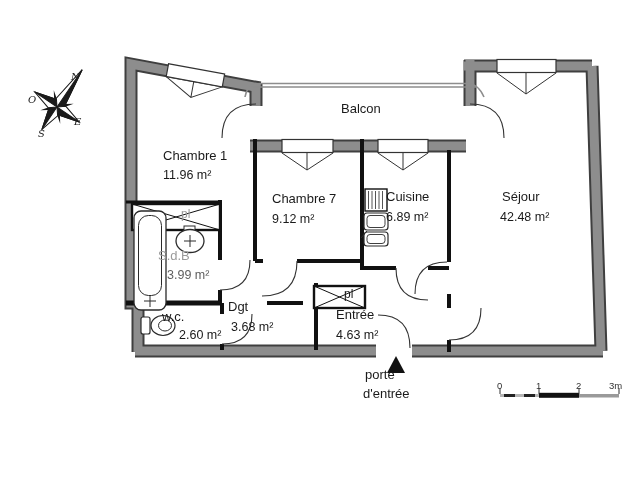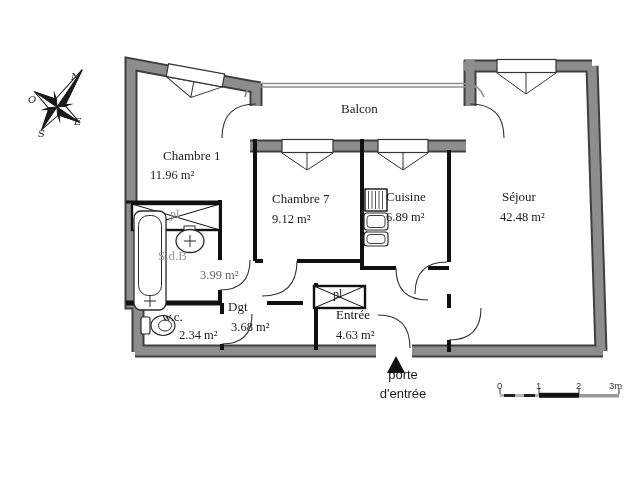--- a/index.html
+++ b/index.html
@@ -1,27 +1,27 @@
 <!DOCTYPE html>
 <html><head>
 <meta charset="utf-8">
 <style>
   html,body{margin:0;padding:0;background:#fff;}
   .canvas{position:relative;width:640px;height:480px;background:#ffffff;overflow:hidden;
           font-family:"Liberation Sans",sans-serif;color:#1a1a1a;}
   .canvas svg{position:absolute;left:0;top:0;}
-  .lbl{position:absolute;white-space:nowrap;font-size:13px;line-height:14px;font-family:Liberation Serif, serif;}
+  .lbl{position:absolute;white-space:nowrap;font-size:13px;line-height:14px;}
   .area{font-size:12.5px;}
   .muted{color:#9a9a9a;}
-  .semi{color:#5f5f5f;margin-left:33px;}
-  .pl{font-size:12px;}
+  .semi{color:#5f5f5f;}
+  .pl{font-size:12px;margin-left:11px;}
   .compass-letter{position:absolute;font-family:"DejaVu Serif",serif;font-style:italic;
                   font-size:10px;line-height:10px;color:#222;}
   .scale-tick{position:absolute;font-size:9.5px;line-height:10px;color:#333;}
-  .door-caption{position:absolute;text-align:center;font-size:13px;line-height:14px;}
+  .door-caption{position:absolute;text-align:left;font-size:13px;line-height:14px;}
 </style>
 </head>
 <body>
 
 <div class="canvas">
 
 <svg width="640" height="480" viewBox="0 0 640 480">
 
   <g stroke="#3f3f3f" fill="none" stroke-width="13" stroke-linejoin="miter">
     <path d="M 260,88 L 131,64 L 131,303 L 138,303 L 138,352"></path>
@@ -157,36 +157,36 @@
     <rect x="500" y="394" width="119" height="3" fill="#b5b5b5"></rect>
     <rect x="504" y="394" width="11" height="3" fill="#222"></rect>
     <rect x="524" y="394" width="11" height="3" fill="#222"></rect>
     <rect x="539" y="392.8" width="40" height="5" fill="#111"></rect>
     <rect x="579" y="394" width="40" height="3.5" fill="#9a9a9a"></rect>
     <path d="M 500,388 V 394 M 539,388 V 394 M 579,388 V 394 M 619,388 V 394" stroke="#333" stroke-width="1" fill="none"></path>
   </g>
 </svg>
 
   <div class="lbl" style="left:163px;top:149px">Chambre 1</div>
-  <div class="lbl area" style="left:150px;top:168px">11.96 m²</div>
+  <div class="lbl area" style="left:163px;top:168px">11.96 m²</div>
 
   <div class="lbl" style="left:272px;top:192px">Chambre 7</div>
   <div class="lbl area" style="left:272px;top:212px">9.12 m²</div>
 
   <div class="lbl" style="left:386px;top:190px">Cuisine</div>
   <div class="lbl area" style="left:386px;top:210px">6.89 m²</div>
 
   <div class="lbl" style="left:502px;top:190px">Séjour</div>
   <div class="lbl area" style="left:500px;top:210px">42.48 m²</div>
 
   <div class="lbl muted" style="left:158px;top:249px">S.d.B</div>
   <div class="lbl area semi" style="left:167px;top:268px">3.99 m²</div>
 
   <div class="lbl" style="left:162px;top:310px">w.c.</div>
-  <div class="lbl area" style="left:179px;top:328px">2.34 m²</div>
+  <div class="lbl area" style="left:179px;top:328px">2.60 m²</div>
 
   <div class="lbl" style="left:228px;top:300px">Dgt</div>
   <div class="lbl area" style="left:231px;top:320px">3.68 m²</div>
 
   <div class="lbl" style="left:336px;top:308px">Entrée</div>
   <div class="lbl area" style="left:336px;top:328px">4.63 m²</div>
 
   <div class="lbl" style="left:341px;top:102px">Balcon</div>
 
   <div class="lbl pl muted" style="left:170px;top:207px">pl</div>

